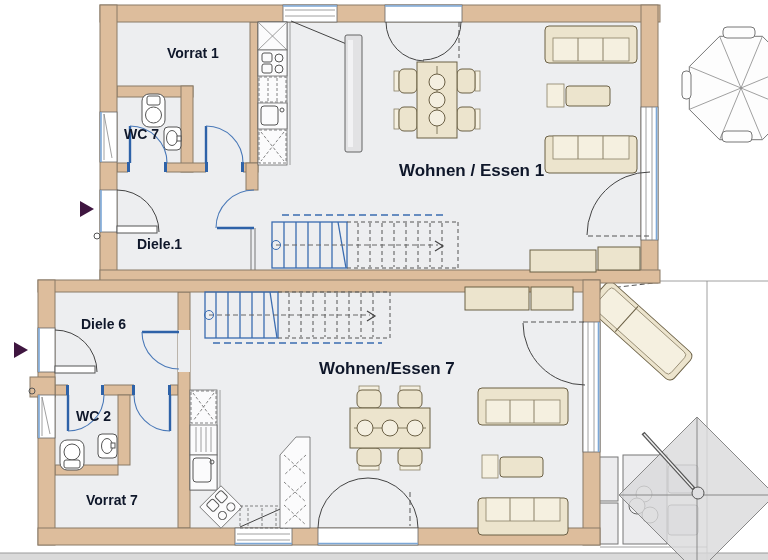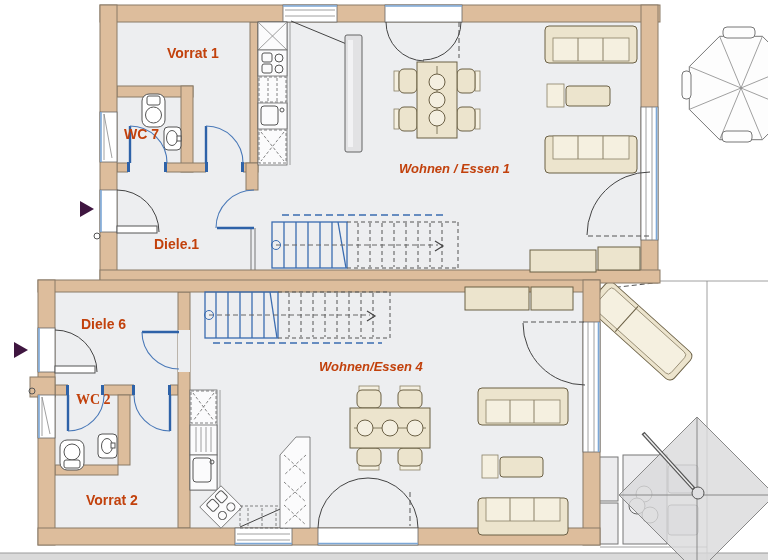--- a/index.html
+++ b/index.html
@@ -1,20 +1,20 @@
 <!DOCTYPE html>
 <html><head>
 <meta charset="utf-8">
 <style>
   html,body{margin:0;padding:0;background:#fff;}
   #plan{position:relative;width:768px;height:560px;background:#fff;overflow:hidden;
         font-family:"Liberation Sans", sans-serif;}
   #plan svg{position:absolute;left:0;top:0;}
-  .rlabel{position:absolute;color:#c2410c;font-weight:bold;font-size:14px;white-space:nowrap;}
-  .rlabel.big{font-size:13px;font-style:italic;}
+  .rlabel{position:absolute;color:#0f172a;font-weight:bold;font-size:14px;white-space:nowrap;}
+  .rlabel.big{font-size:17px;}
   
   .floor{fill:#edeef0;stroke:none;}
   .wall{fill:#ddbd9c;stroke:#8a7a66;stroke-width:1;}
   .thinwall{stroke:#777;stroke-width:1;fill:none;}
   .win{fill:#ffffff;stroke:#666;stroke-width:0.8;}
   .wline{stroke:#888;stroke-width:0.8;fill:none;}
   .bluesill{stroke:#7ba7d7;stroke-width:1.6;fill:none;}
   .furn{fill:#ece4cd;stroke:#6b6045;stroke-width:1;}
   .furnL{fill:#f5f0e0;stroke:#8a8066;stroke-width:0.8;}
   .fix{fill:#ffffff;stroke:#555;stroke-width:1;}
@@ -431,19 +431,19 @@
     <rect class="furn" x="531" y="287" width="42" height="23"></rect>
   </g>
   <g>
     <path class="karc" d="M 523,323 A 62 62 0 0 0 585,385"></path>
     <line class="kdash" x1="523" y1="322" x2="585" y2="322"></line>
   </g>
 </svg>
 
   <div class="rlabel" style="left:167px;top:45px;">Vorrat 1</div>
   <div class="rlabel" style="left:124px;top:126px;">WC 7</div>
-  <div class="rlabel" style="left:154px;top:236px;">Diele.1</div>
+  <div class="rlabel" style="left:137px;top:236px;">Diele.1</div>
   <div class="rlabel big" style="left:399px;top:161px;">Wohnen / Essen 1</div>
   <div class="rlabel" style="left:81px;top:316px;">Diele 6</div>
-  <div class="rlabel" style="left:76px;top:392px;font-family:Liberation Serif, serif;">WC 2</div>
-  <div class="rlabel" style="left:86px;top:492px;">Vorrat 2</div>
-  <div class="rlabel big" style="left:319px;top:359px;">Wohnen/Essen 4</div>
+  <div class="rlabel" style="left:76px;top:408px;">WC 2</div>
+  <div class="rlabel" style="left:86px;top:492px;">Vorrat 7</div>
+  <div class="rlabel big" style="left:319px;top:359px;">Wohnen/Essen 7</div>
 </div>
 
 </body></html>

